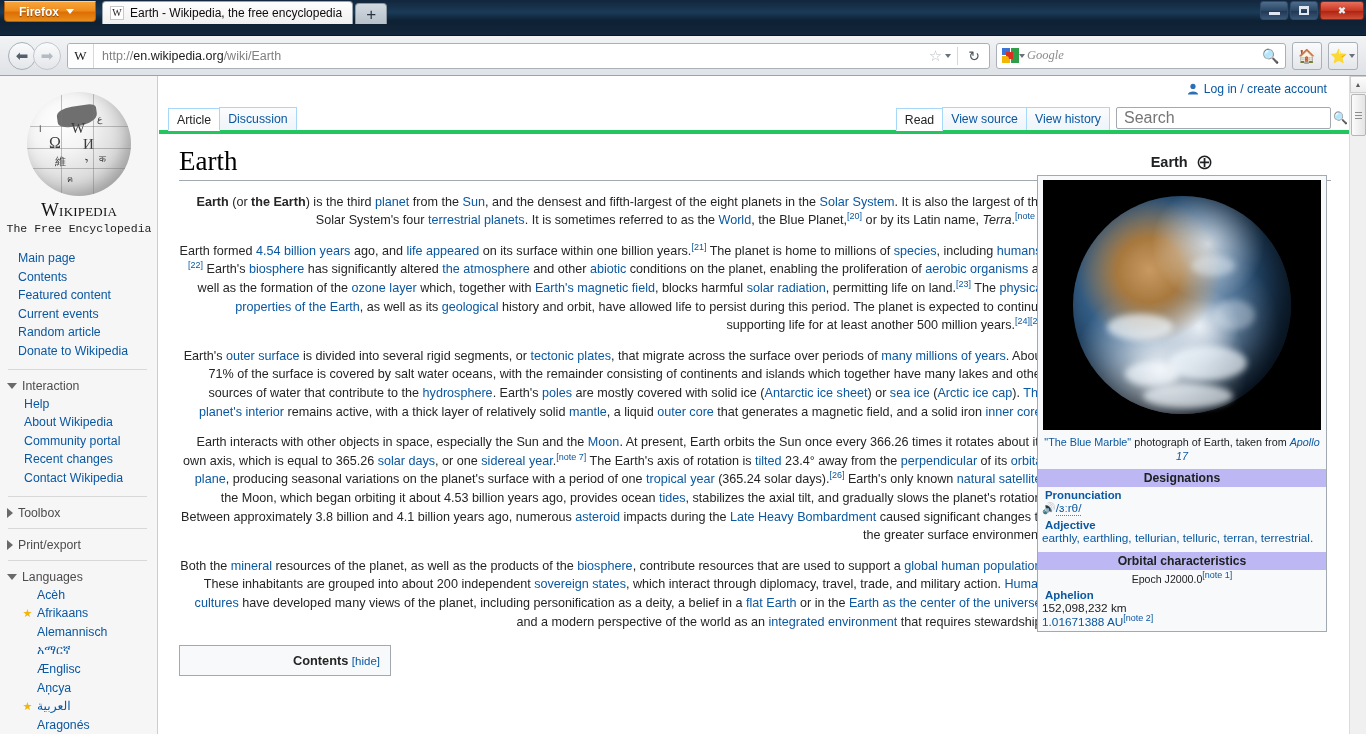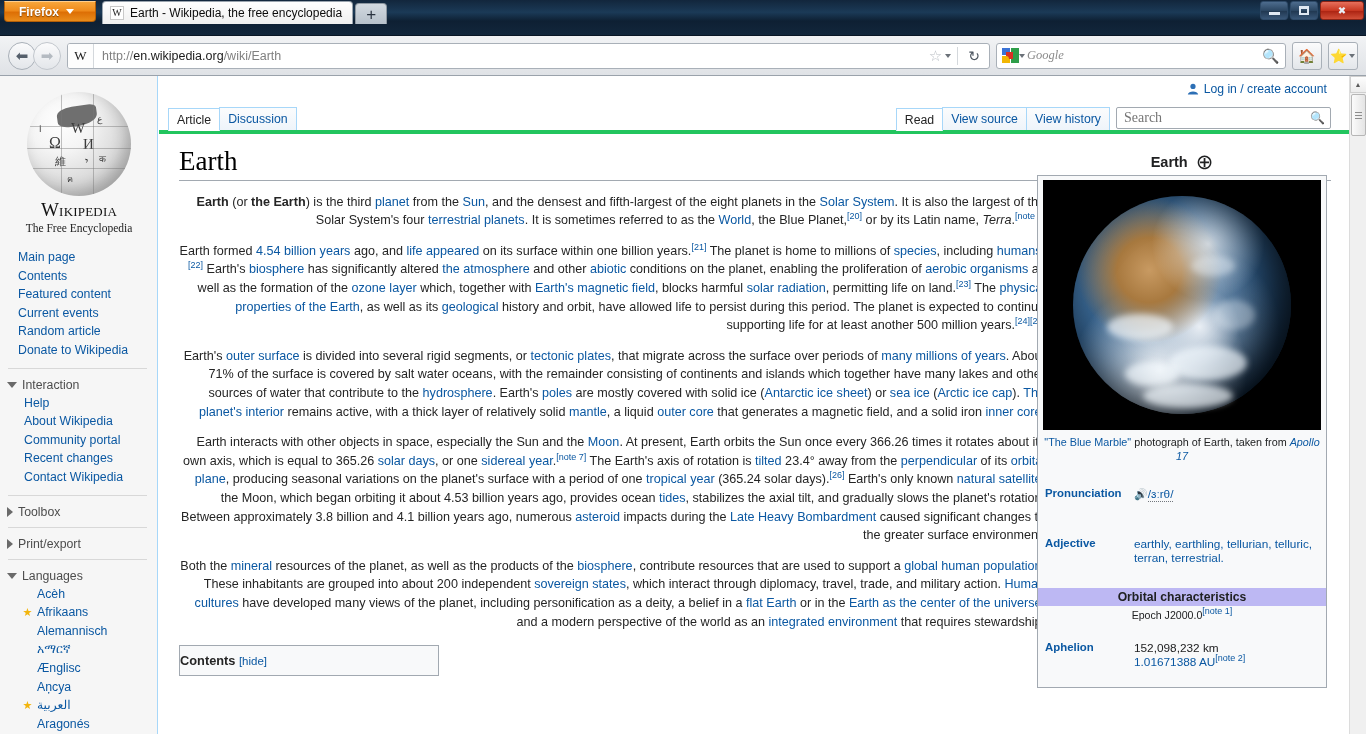--- a/index.html
+++ b/index.html
@@ -184,21 +184,21 @@
     background: #6f6f6f; border-radius: 40% 20% 50% 30%;
     transform: rotate(-8deg);
   }
   .globe .seam { position: absolute; background: rgba(120,120,120,.45); }
   .wordmark {
     font-family: "Liberation Serif", serif;
     font-size: 19px; letter-spacing: .2px; color: #111; margin-top: 3px;
     font-variant: small-caps;
   }
   .tagline {
-    font-family: Liberation Serif, serif;
+    font-family: Liberation Mono, monospace;
     font-size: 11.5px; color: #222; margin-top: 1px; margin-bottom: 14px;
   }
   .navlist { padding-left: 18px; }
   .navlist a {
     display: block; color: #0b58a2; font-size: 12.3px;
     line-height: 18.6px; text-decoration: none; white-space: nowrap;
   }
   .portal-head {
     display: flex; align-items: center; gap: 5px;
     font-size: 12.3px; color: #4d4d4d;
@@ -239,22 +239,22 @@
     margin-right: -1px;
   }
   .ptab.selected { background: #fff; color: #252525; border-color: #a7d7f9; border-bottom: 1px solid #fff; position: relative; top: 1px; }
   .ptabs-right { position: absolute; right: 18px; bottom: 0; display: flex; align-items: flex-end; }
   .psearch {
     width: 215px; height: 22px; margin-left: 7px; margin-bottom: 1px;
     background: #fff; border: 1px solid #a2a9b1; border-radius: 2px;
     display: flex; align-items: center; padding: 0 5px;
   }
   .psearch input {
-    flex: 1; border: none; outline: none; font-size: 14px;
-    font-family: Liberation Serif, serif; color: #222; background: transparent;
+    flex: 1; border: none; outline: none; font-size: 16px;
+    font-family: Liberation Sans, sans-serif; color: #222; background: transparent;
   }
 
   .article { position: relative; padding: 0 18px 0 20px; }
   h1.firstHeading {
     font-family: "Liberation Serif", serif;
     font-size: 27px; font-weight: normal; color: #000;
     margin: 13px 0 0 0; line-height: 1.1;
   }
   .siteSub { font-size: 11.5px; color: #252525; margin-top: 5px; }
   .title-rule { height: 1px; background: #a2a9b1; margin-top: 3px; }
@@ -263,23 +263,23 @@
   .hatnote {
     font-style: italic; font-size: 12.4px; margin: 16px 0 0 30px; color: #252525;
   }
   p.body { margin: 12px 0 0 0; line-height: 18.6px; font-size: 12.6px; text-align: right; }
   a.wl { color: #0b58a2; text-decoration: none; }
   sup.ref { font-size: 9px; vertical-align: super; line-height: 0; }
   sup.ref a { color: #0b58a2; text-decoration: none; }
   .mwcontent { max-width: 866px; }
 
   .toc {
-    margin-top: 14px; width: 260px;
+    margin-top: 14px; width: 212px;
     border: 1px solid #a2a9b1; background: #f8f9fa;
-    padding: 7px 0; text-align: left; font-size: 12.4px;
+    padding: 7px 10px; text-align: right; font-size: 12.4px;
   }
   .toc b { font-size: 12.8px; }
   .toc a { color: #0b58a2; text-decoration: none; font-size: 11.5px; }
 
   
   .infobox {
     position: absolute; right: 22px; top: 28px;
     width: 290px;
     background: #f8f9fa; border: 1px solid #a2a9b1;
     font-size: 11.4px; color: #202122;
@@ -308,21 +308,21 @@
     box-shadow: inset -14px -10px 42px rgba(0,0,0,.72);
   }
   .cloud { position: absolute; border-radius: 50%; background: rgba(245,250,255,.66); filter: blur(3px); }
   .ib-caption { text-align: center; font-size: 10.8px; padding: 5px 6px 6px 6px; line-height: 14px; color: #202122; }
   .ib-caption a { color: #0b58a2; text-decoration: none; }
   .ib-section {
     background: #bdb8f3; text-align: center; font-weight: bold;
     font-size: 12.2px; padding: 2px 0; color: #202122;
   }
   .ib-sub { text-align: center; font-size: 10.6px; padding: 3px 0 2px 0; color: #202122; }
-  .ib-row { display: flex; padding: 18px 4px; }
+  .ib-row { display: flex; padding: 2px 4px; flex-direction: column; }
   .ib-label { width: 92px; font-weight: bold; color: #0b58a2; font-size: 11.4px; padding-left: 3px; }
   .ib-value { flex: 1; font-size: 11.8px; color: #202122; }
   .ib-value a { color: #0b58a2; text-decoration: none; }
   .ipa { border-bottom: 1px dotted #72777d; }
   .spk { color: #0b58a2; font-size: 11px; }
 
   
   .pagescroll {
     width: 17px; background: #f0f0f0; border-left: 1px solid #dcdcdc;
     display: flex; flex-direction: column; align-items: center;
@@ -597,20 +597,21 @@
                   <div class="cloud" style="left:118px;top:60px;width:44px;height:20px;opacity:.6;"></div>
                   <div class="cloud" style="left:70px;top:188px;width:90px;height:24px;"></div>
                   <div class="cloud" style="left:140px;top:104px;width:42px;height:30px;opacity:.5;"></div>
                 </div>
               </div>
             </div>
             <div class="ib-caption">
               <a href="#">"The Blue Marble"</a><span> photograph of Earth, taken from </span><i><a href="#">Apollo 17</a></i>
             </div>
 
+            <div class="ib-section">Designations</div>
             <div class="ib-row">
               <div class="ib-label">Pronunciation</div>
               <div class="ib-value">
                 <span class="spk">🔊</span><a href="#" class="ipa">/ɜːrθ/</a>
               </div>
             </div>
             <div class="ib-row">
               <div class="ib-label">Adjective</div>
               <div class="ib-value">
                 <a href="#">earthly, earthling, tellurian, telluric, terran, terrestrial.</a>

